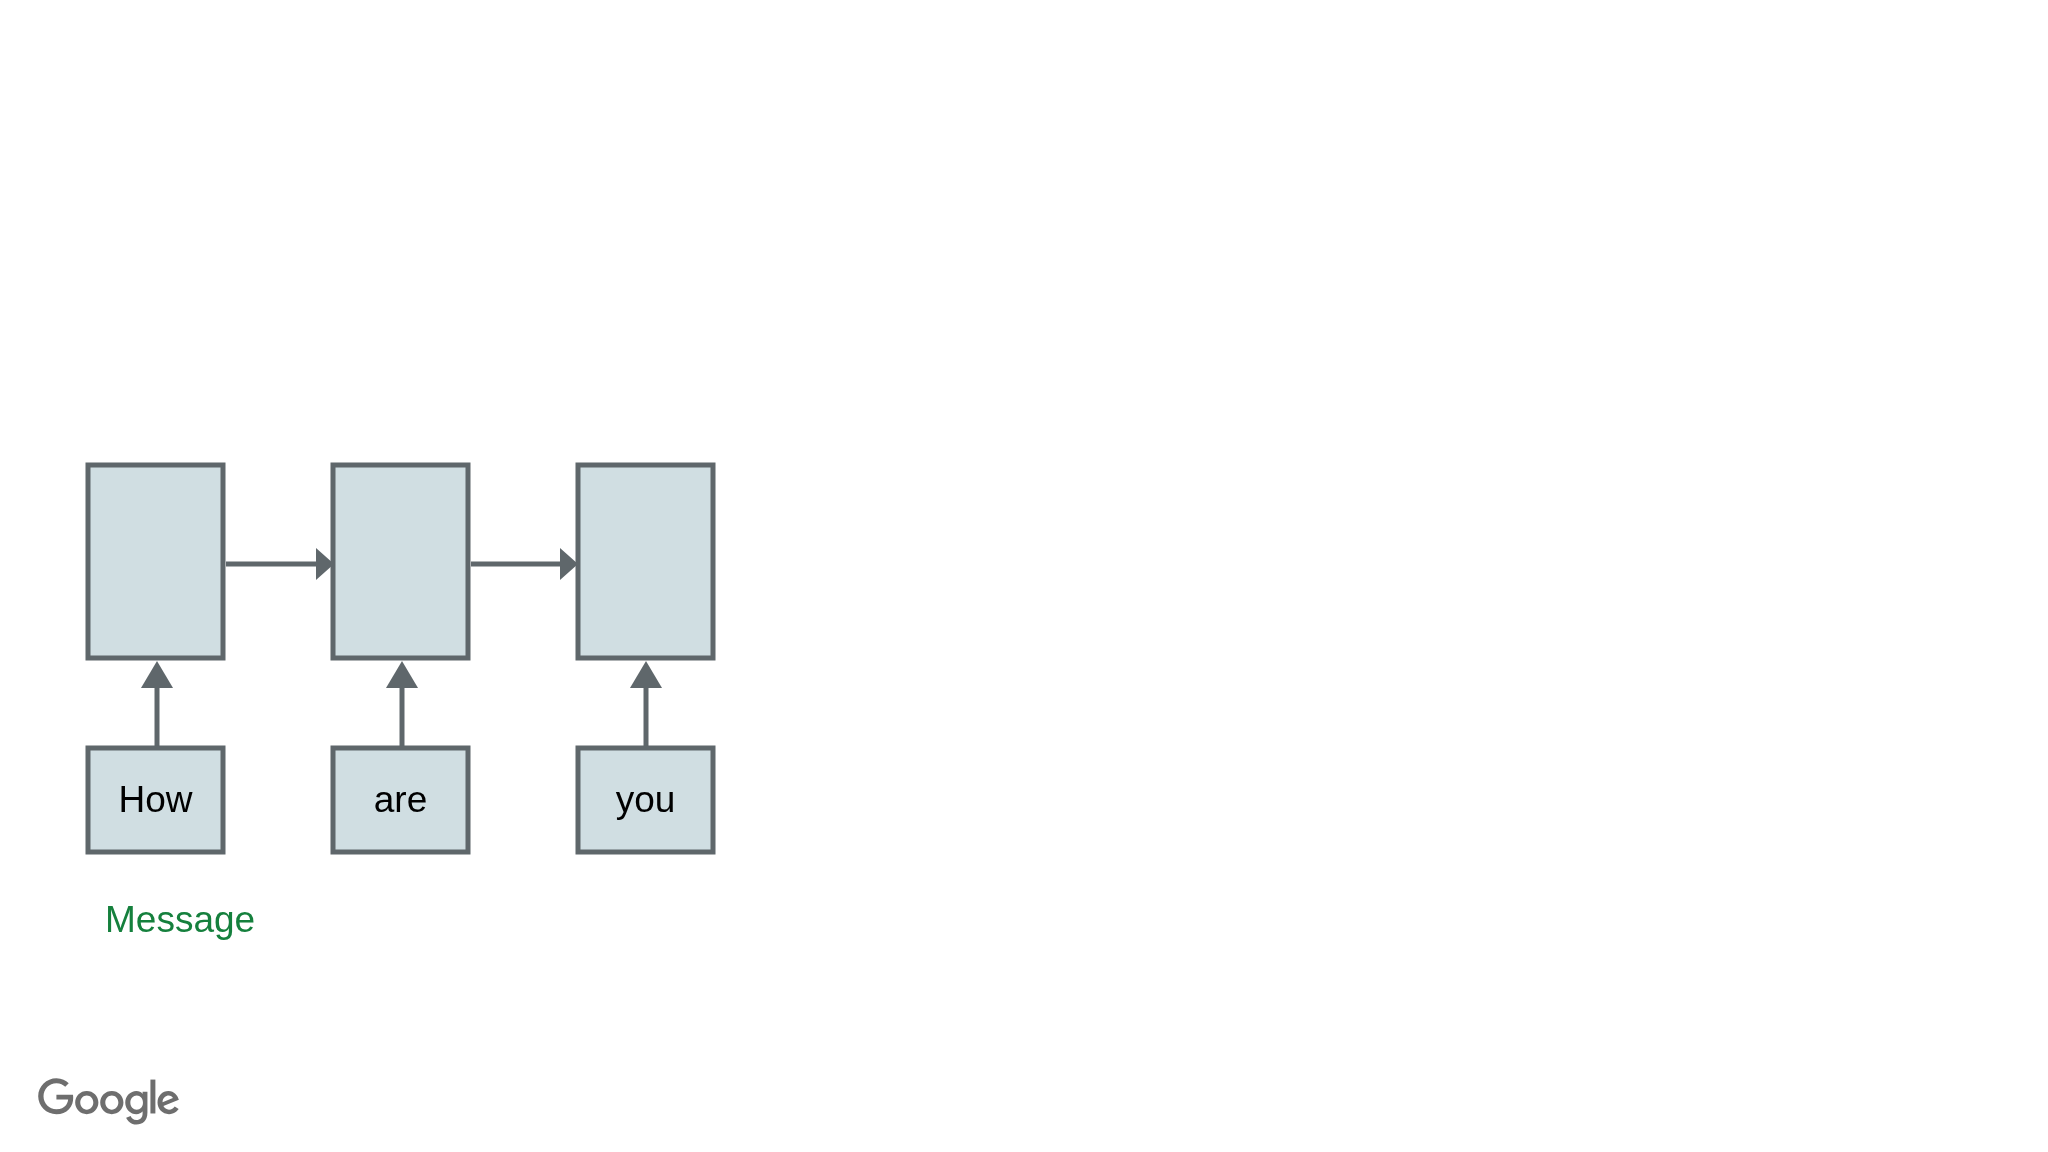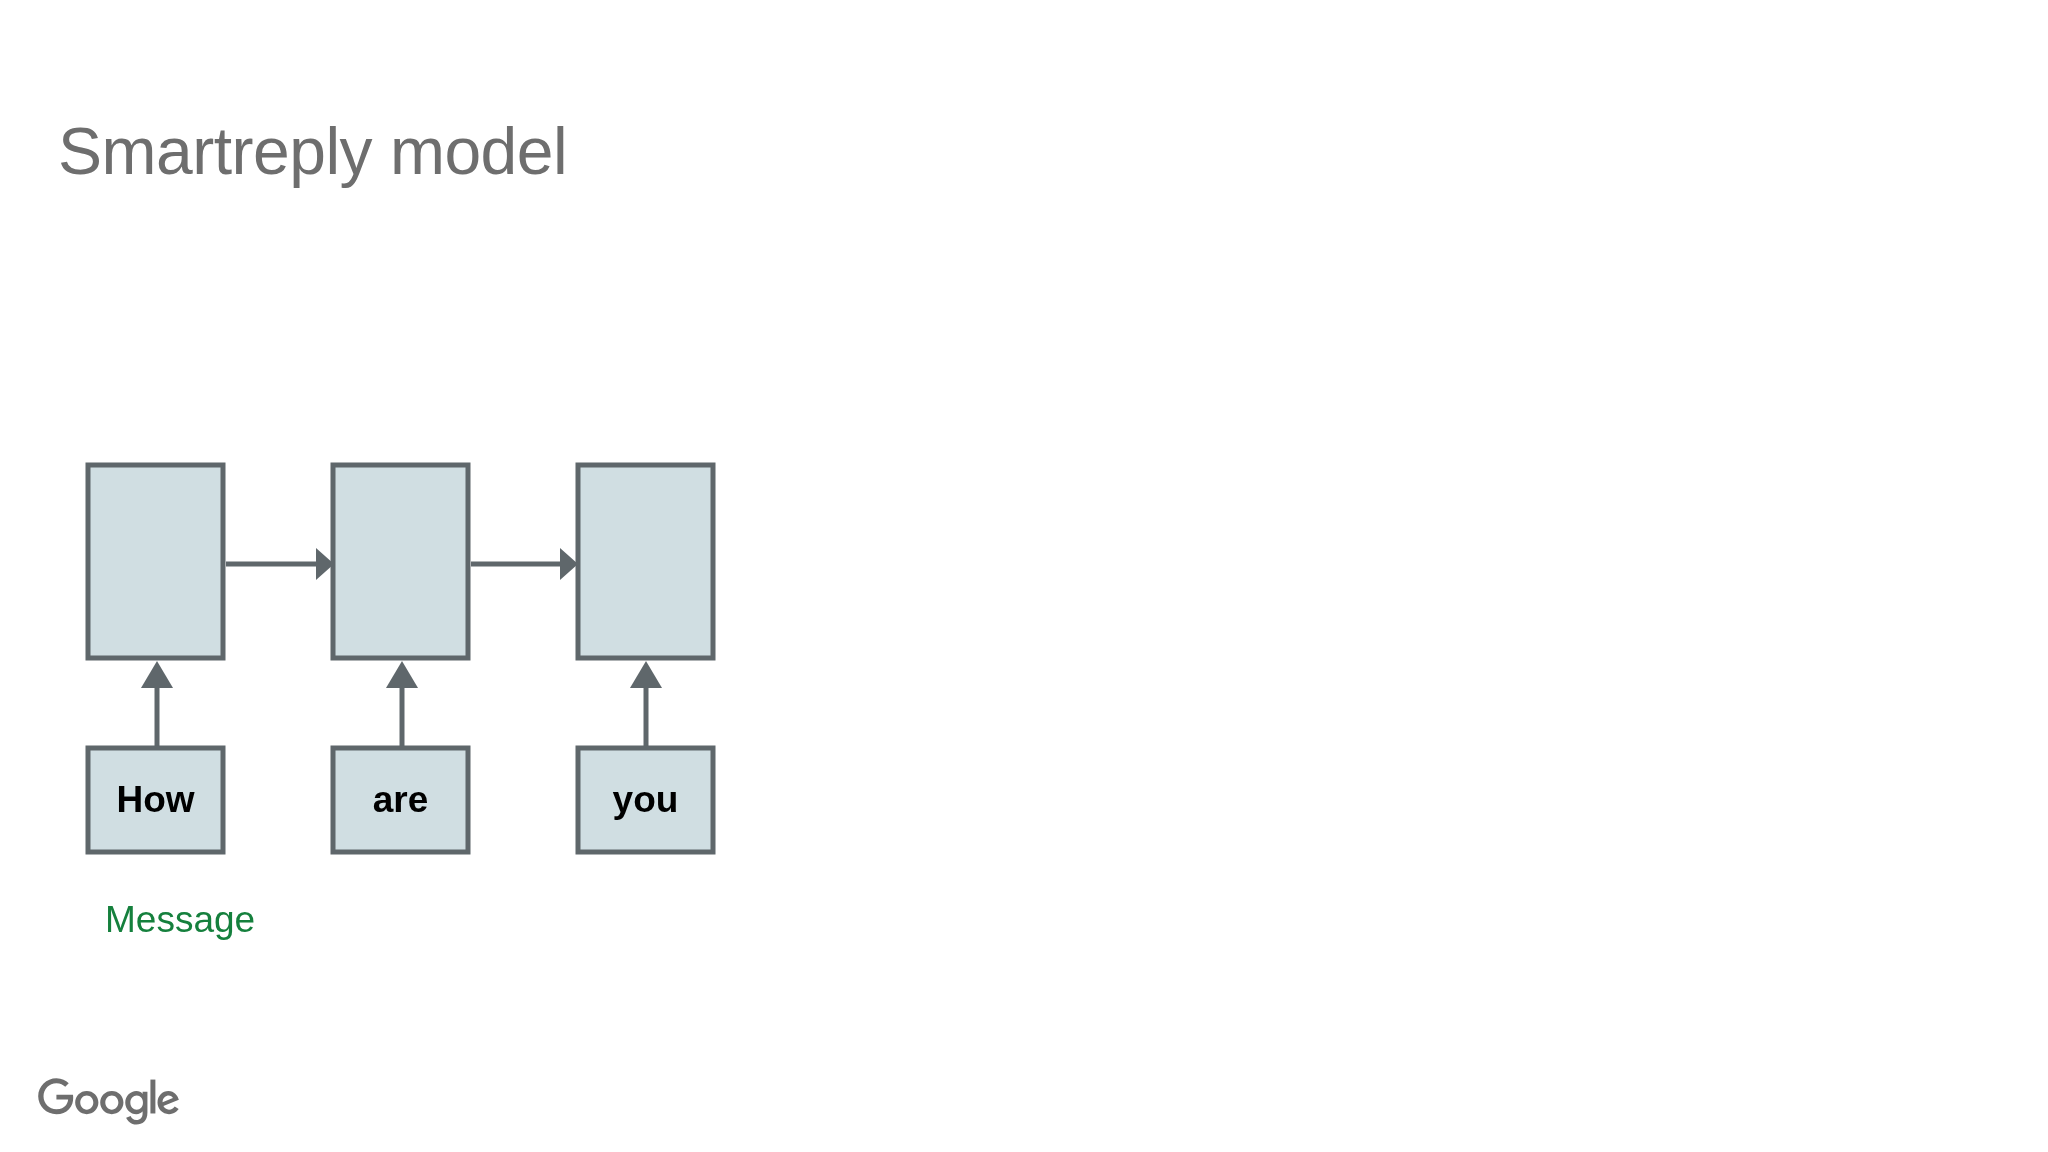--- a/index.html
+++ b/index.html
@@ -37,21 +37,20 @@
     white-space: nowrap;
   }
 
   
   #diagram {
     position: absolute;
     left: 0;
     top: 0;
     width: 2048px;
     height: 1152px;
-    font-weight: bold;
   }
   #diagram svg {
     display: block;
     width: 2048px;
     height: 1152px;
   }
 
   
   .node-rect {
     fill: #d0dee2;
@@ -95,21 +94,20 @@
     display: block;
     height: 48px;
     width: auto;
   }
 </style>
 </head>
 <body>
 
 <div id="slide">
 
-  <div id="slide-title">Smartreply model</div>
 
   <div id="diagram">
     <svg viewBox="0 0 2048 1152" xmlns="http://www.w3.org/2000/svg">
 
       <g>
         <line class="edge-line" x1="226" y1="564" x2="316" y2="564"></line>
         <polygon class="edge-head" points="316,548 334,564 316,580"></polygon>
       </g>
       <g>
         <line class="edge-line" x1="471" y1="564" x2="560" y2="564"></line>

